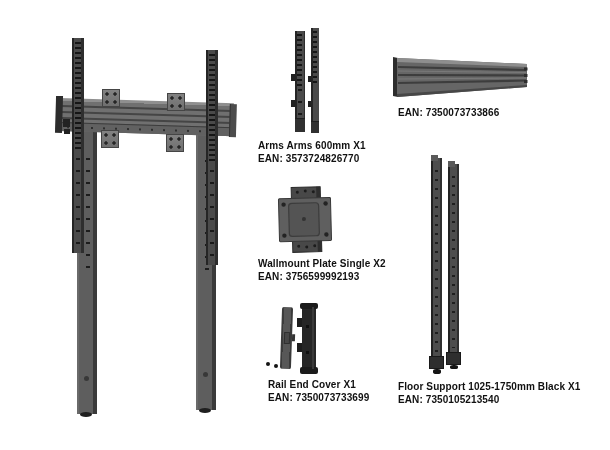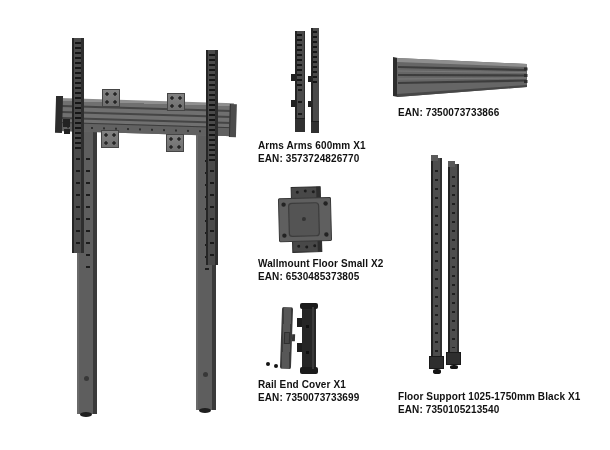--- a/index.html
+++ b/index.html
@@ -181,27 +181,27 @@
   <div class="label" style="left:258px;top:139px;">
     <div>Arms Arms 600mm X1</div>
     <div>EAN: 3573724826770</div>
   </div>
 
   <div class="label" style="left:398px;top:106px;">
     <div>EAN: 7350073733866</div>
   </div>
 
   <div class="label" style="left:258px;top:257px;">
-    <div>Wallmount Floor Small X2</div>
-    <div>EAN: 6530485373805</div>
-  </div>
-
-  <div class="label" style="left:258px;top:378px;">
+    <div>Wallmount Plate Single X2</div>
+    <div>EAN: 3756599992193</div>
+  </div>
+
+  <div class="label" style="left:268px;top:378px;">
     <div>Rail End Cover X1</div>
     <div>EAN: 7350073733699</div>
   </div>
 
-  <div class="label" style="left:398px;top:390px;">
+  <div class="label" style="left:398px;top:380px;">
     <div>Floor Support 1025-1750mm Black X1</div>
     <div>EAN: 7350105213540</div>
   </div>
 
 </div>
 
 </body></html>

